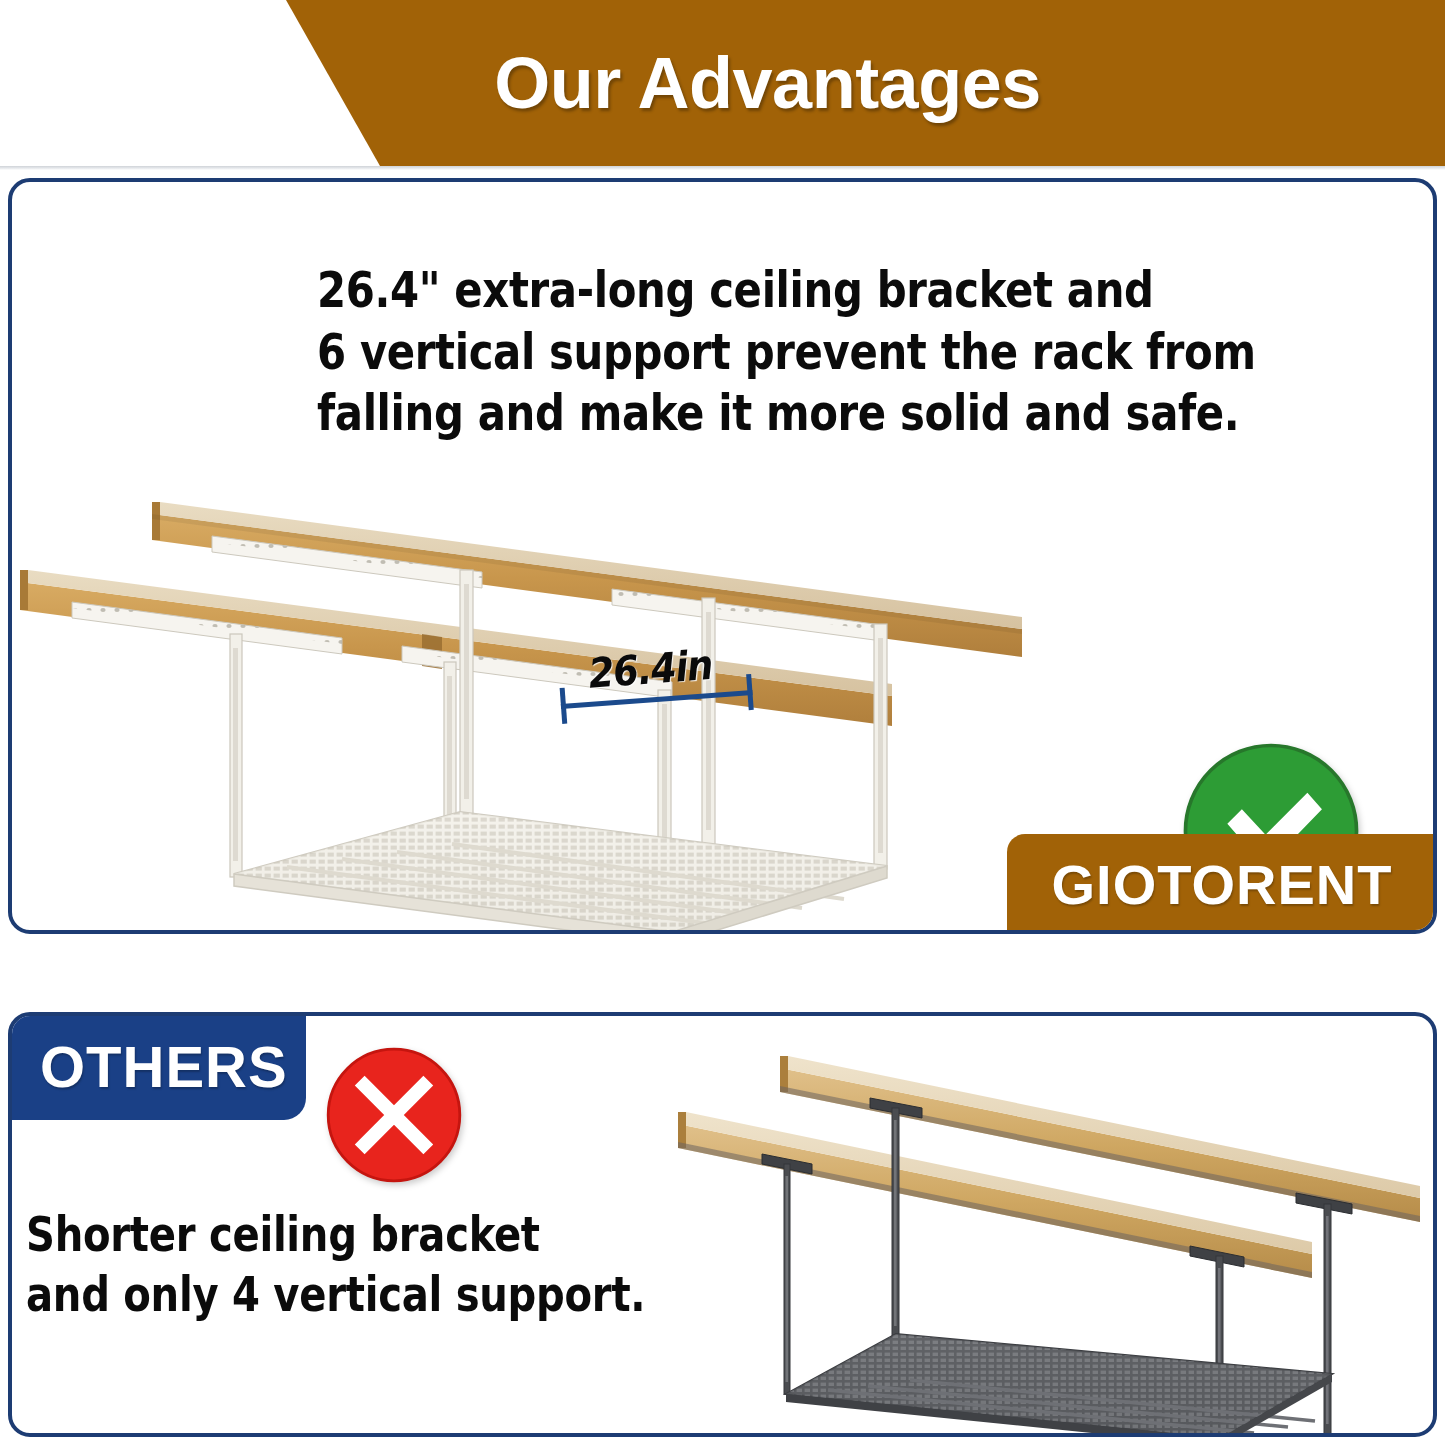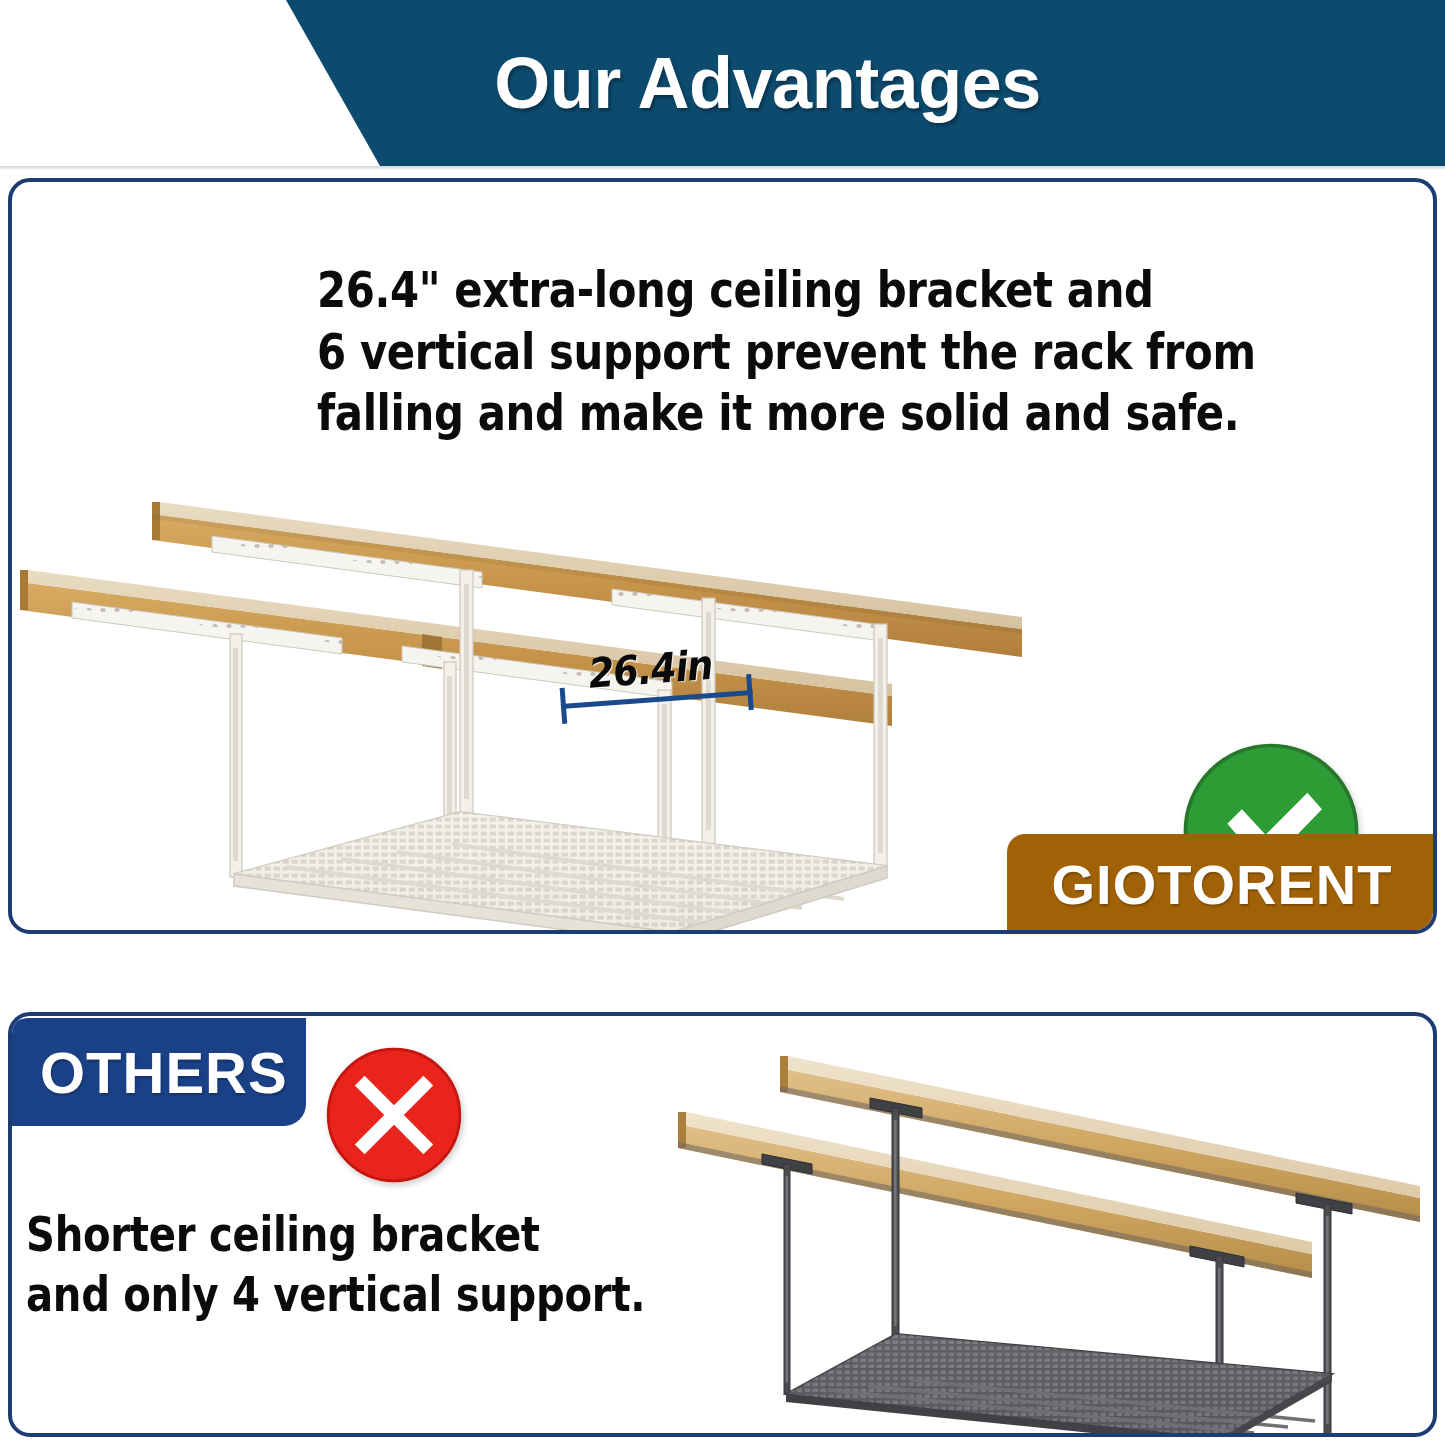--- a/index.html
+++ b/index.html
@@ -5,21 +5,21 @@
   html,body{margin:0;padding:0;background:#ffffff;}
   body{
     width:1445px;height:1445px;position:relative;overflow:hidden;
     font-family:"Liberation Sans",sans-serif;
     -webkit-font-smoothing:antialiased;
   }
 
   
   .header-banner{
     position:absolute;left:0;top:0;width:1445px;height:166px;
-    background:#0c4a6e;overflow:hidden;
+    background:#a16207;overflow:hidden;
   }
   .header-notch{
     position:absolute;left:0;top:0;width:392px;height:166px;
     background:#ffffff;
     clip-path:polygon(0 0, 286px 0, 380px 166px, 0 166px);
   }
   .header-title{
     position:absolute;left:0;top:0;width:1445px;height:166px;
     display:flex;align-items:center;justify-content:center;
     color:#ffffff;
@@ -88,21 +88,21 @@
   .brand-text{
     color:#ffffff;font-weight:bold;font-size:56px;letter-spacing:1px;
     text-shadow:1px 2px 2px rgba(0,0,0,0.25);
   }
 
   
   .others-badge{
     position:absolute;left:-4px;top:-4px;width:298px;height:108px;
     background:#1a4086;
     border-bottom-right-radius:22px;border-top-left-radius:20px;
-    display:flex;align-items:center;padding-left:32px;box-sizing:border-box;margin-top:6px;
+    display:flex;align-items:center;padding-left:32px;box-sizing:border-box;
   }
   .others-text{
     color:#ffffff;font-weight:bold;font-size:58px;letter-spacing:1px;
     text-shadow:1px 2px 2px rgba(0,0,0,0.25);
   }
 
   
   .x-badge{
     position:absolute;left:324px;top:1045px;width:140px;height:140px;
   }

